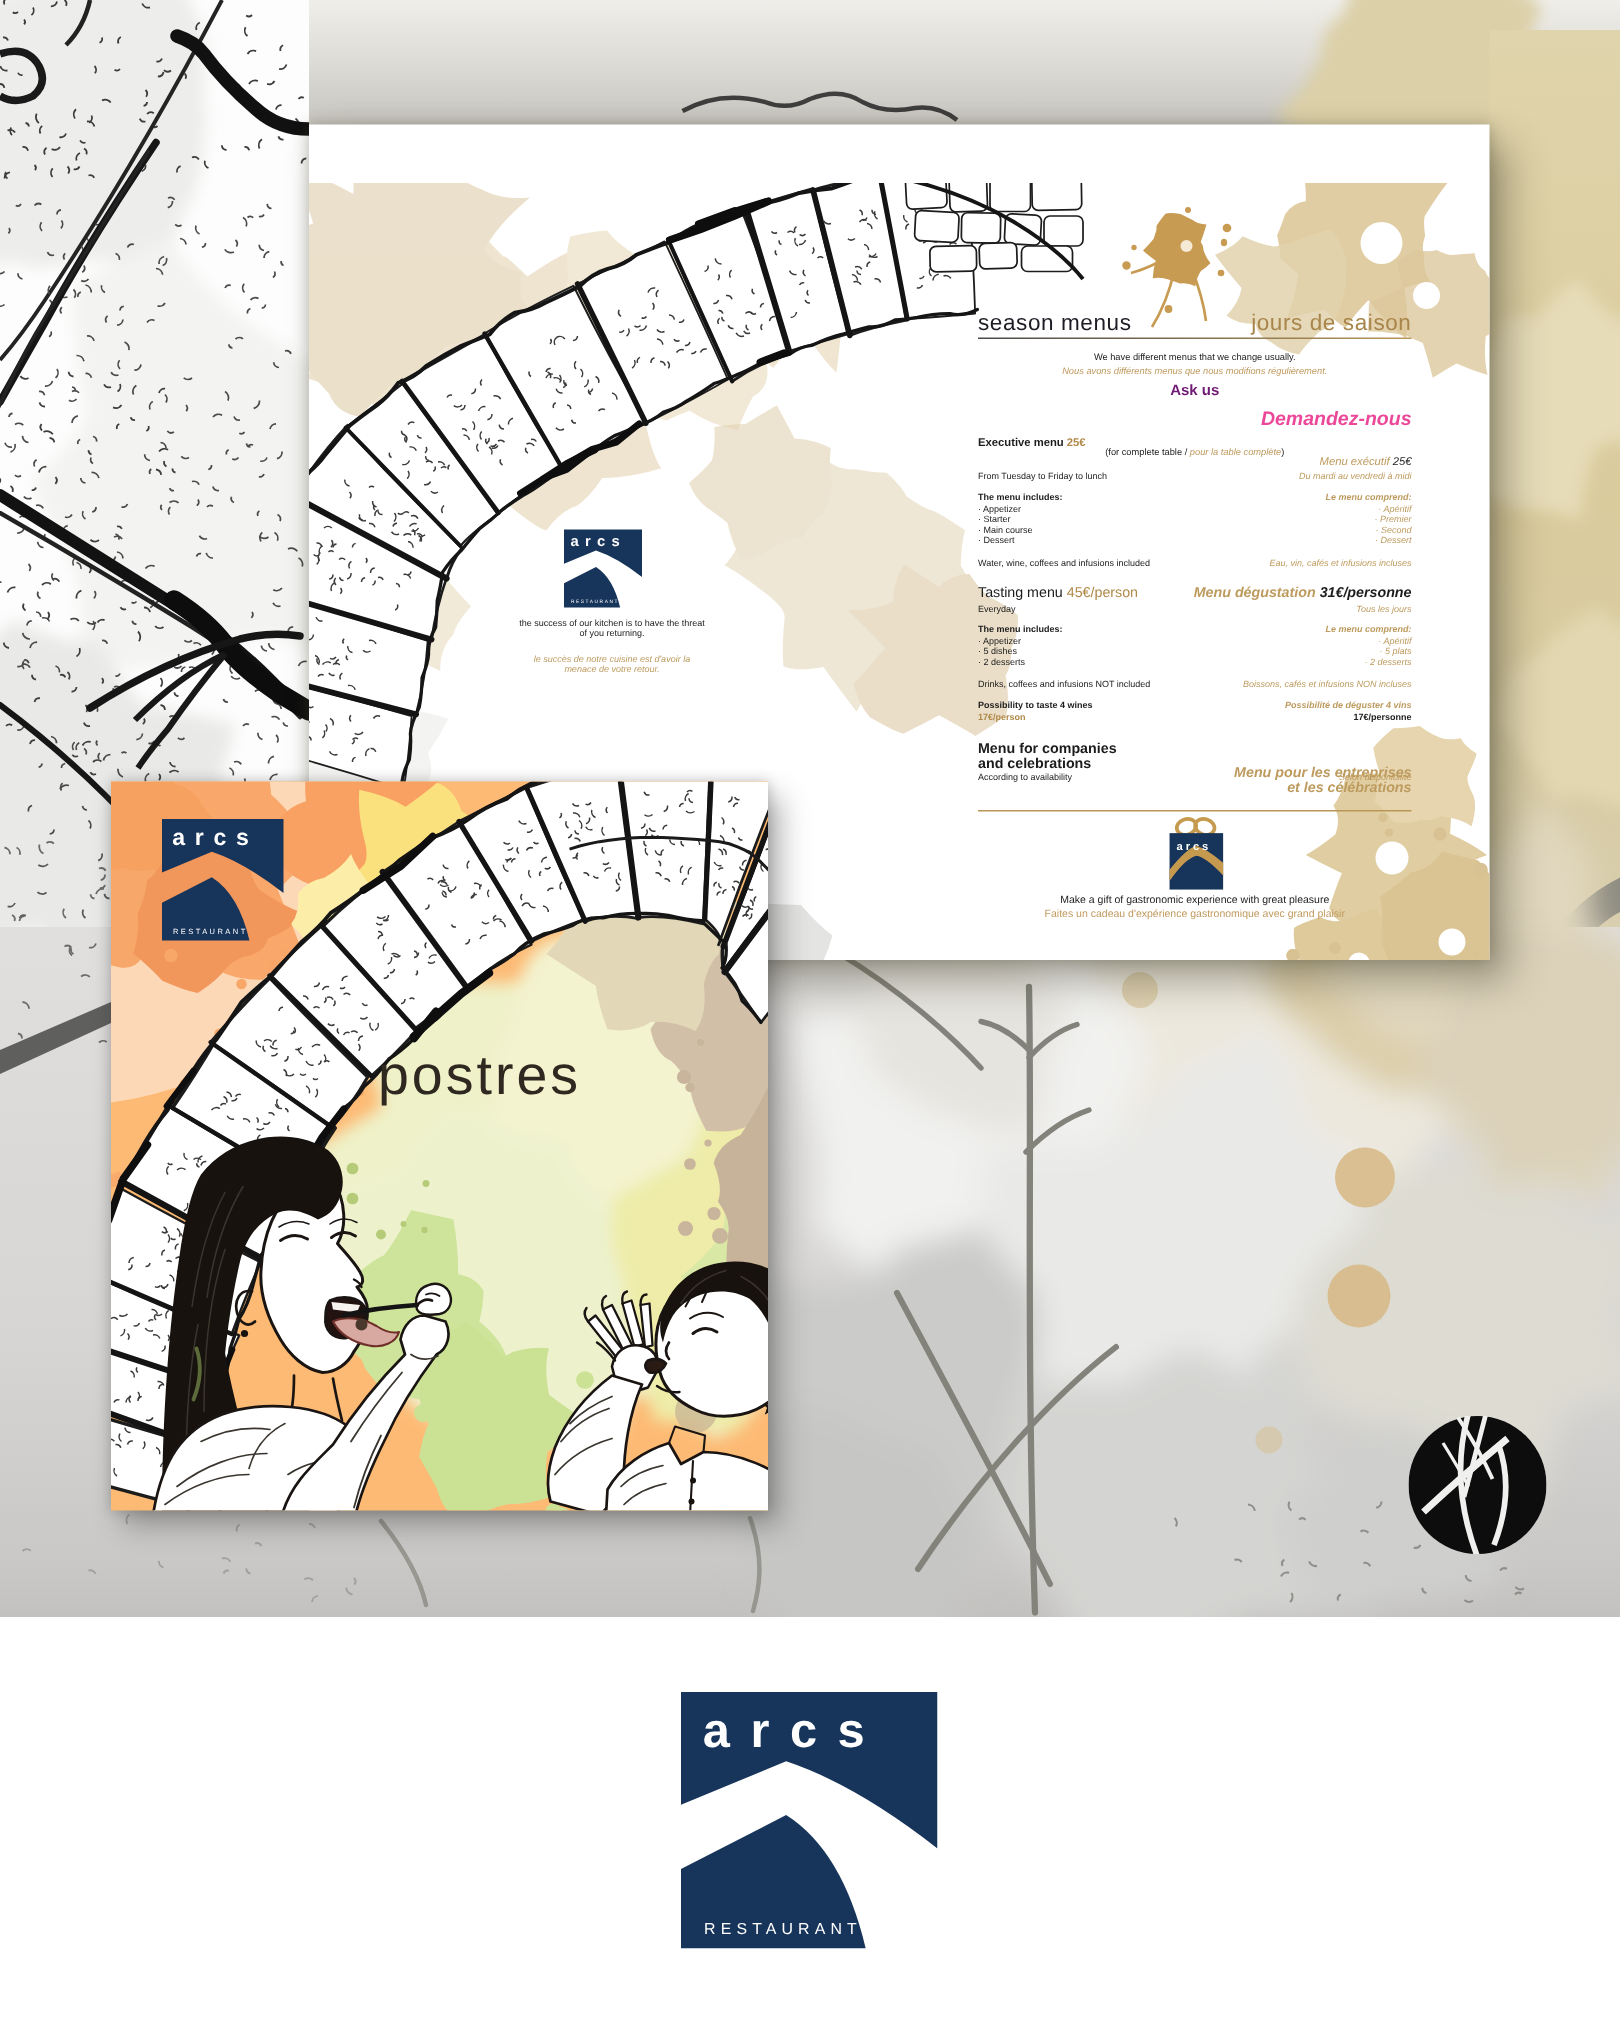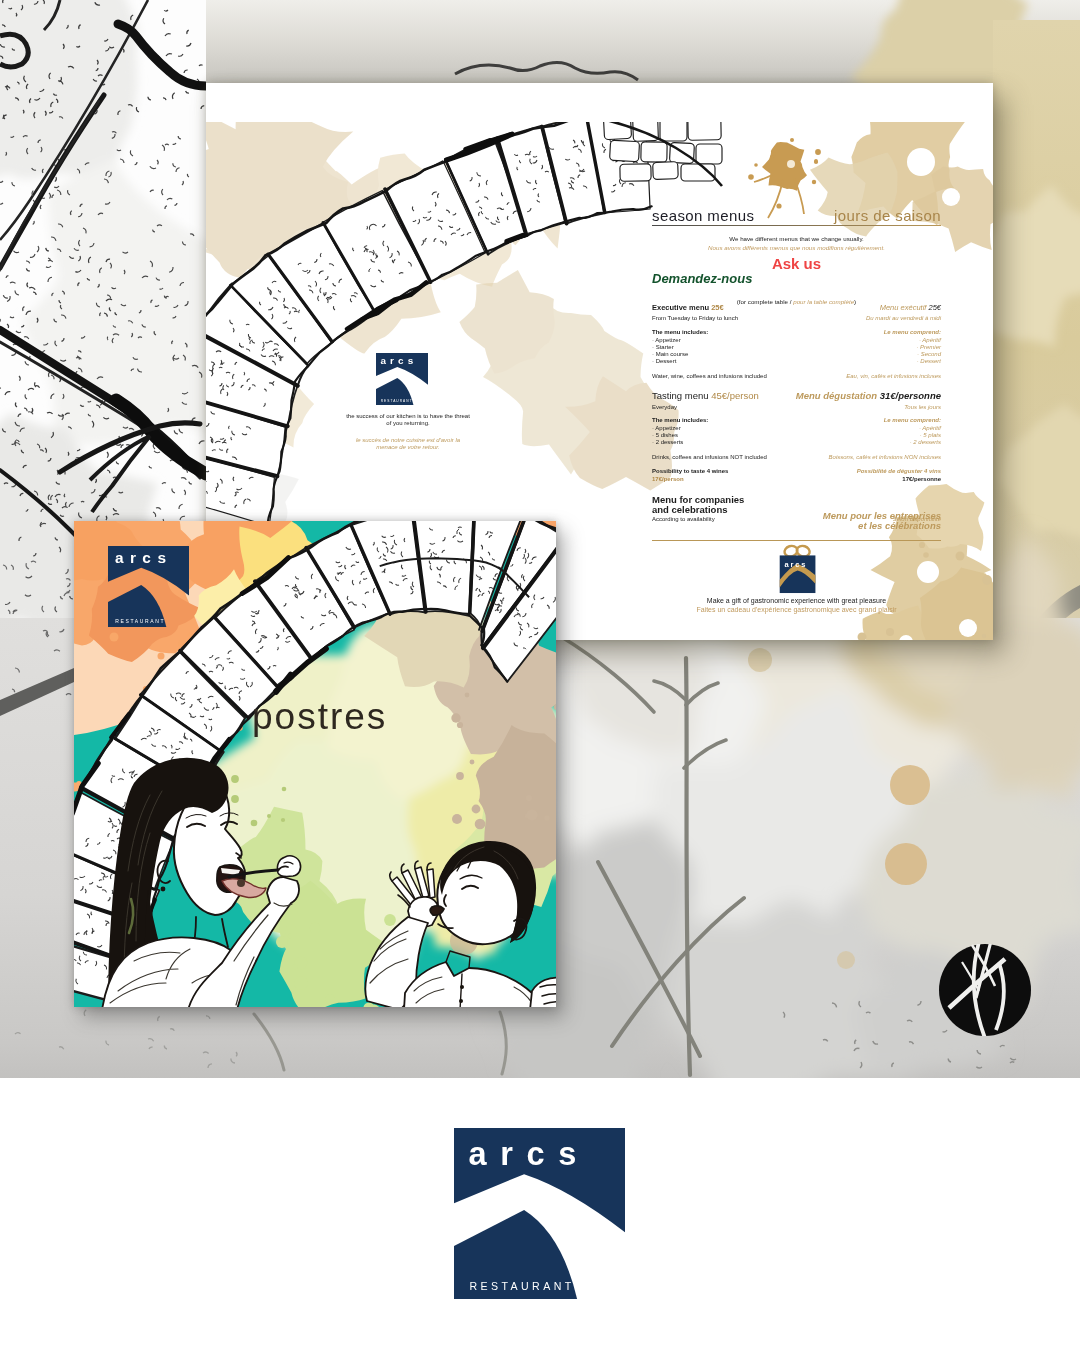--- a/index.html
+++ b/index.html
@@ -1,21 +1,21 @@
 <!DOCTYPE html>
 <html><head>
 <meta charset="utf-8">
 <style>
 html,body{margin:0;padding:0;}
 body{width:1080px;height:1350px;position:relative;overflow:hidden;background:#fff;
 font-family:"Liberation Sans", sans-serif;}
 .abs{position:absolute;}
 .menupage{left:206px;top:83px;width:787px;height:557px;background:#fff;
 box-shadow:0 0 10px rgba(70,65,45,0.35), 12px 14px 24px rgba(80,75,55,0.45);}
-.card{left:74px;top:521px;width:482px;height:486px;background:#14b8a6;
+.card{left:74px;top:521px;width:438px;height:486px;background:#fdba74;
 box-shadow:0 0 8px rgba(60,60,60,0.3), 8px 10px 18px rgba(60,60,60,0.4);overflow:hidden;}
 .menupage .inner{position:absolute;inset:0;overflow:hidden;margin-top:39px;}
 .t{position:absolute;white-space:nowrap;}
 .gold{color:#b08948;}
 .lcol{position:absolute;left:446px;width:289px;font-size:6px;color:#1c1c1c;line-height:6.5px;}
 .rcol{position:absolute;left:446px;width:289px;font-size:6px;color:#bd9a5d;line-height:6.5px;text-align:right;font-style:italic;}
 </style>
 </head>
 <body>
 
@@ -948,25 +948,25 @@
 
 <use href="#arcslogo" transform="translate(170,231) scale(0.52)"></use>
 </svg>
 
 <div class="t" style="left:446px;top:85px;font-size:15px;color:#1d1d26;letter-spacing:0.4px">season menus</div>
 <div class="t" style="left:446px;top:85px;width:289px;text-align:right;font-size:15px;color:#a8854a;letter-spacing:0.4px">jours de saison</div>
 <div class="t" style="left:446px;top:103px;width:289px;height:1px;background:linear-gradient(90deg,#4a4a4a,#b99757)"></div>
 
 <div class="t" style="left:446px;top:113px;width:289px;text-align:center;font-size:6.2px;color:#222">We have different menus that we change usually.</div>
 <div class="t" style="left:446px;top:122px;width:289px;text-align:center;font-size:6.2px;font-style:italic;color:#c09a5e">Nous avons différents menus que nous modifions régulièrement.</div>
-<div class="t" style="left:446px;top:133px;width:289px;text-align:center;font-size:15px;font-weight:bold;color:#ef4444">Ask us</div>
-<div class="t" style="left:446px;top:149px;width:289px;text-align:left;font-size:13px;font-weight:bold;font-style:italic;color:#14532d">Demandez-nous</div>
+<div class="t" style="left:446px;top:133px;width:289px;text-align:center;font-size:10px;font-weight:bold;color:#701a75">Ask us</div>
+<div class="t" style="left:446px;top:149px;width:289px;text-align:right;font-size:13px;font-weight:bold;font-style:italic;color:#ec4899">Demandez-nous</div>
 <div class="t" style="left:446px;top:176px;width:289px;text-align:center;font-size:6.2px;color:#222">(for complete table / <span style="font-style:italic;color:#c09a5e">pour la table complète</span>)</div>
 
-<div class="lcol" style="top:183px;font-size:7.5px;font-weight:bold">Executive menu <span class="gold">25€</span></div>
+<div class="lcol" style="top:170px;font-size:7.5px;font-weight:bold">Executive menu <span class="gold">25€</span></div>
 <div class="lcol" style="top:193px">From Tuesday to Friday to lunch</div>
 <div class="lcol" style="top:207px;font-weight:bold">The menu includes:</div>
 <div class="lcol" style="top:215px">· Appetizer</div>
 <div class="lcol" style="top:222px">· Starter</div>
 <div class="lcol" style="top:229px">· Main course</div>
 <div class="lcol" style="top:236px">· Dessert</div>
 <div class="lcol" style="top:251px">Water, wine, coffees and infusions included</div>
 <div class="lcol" style="top:271px;font-size:9.5px;font-weight:normal">Tasting menu <span class="gold">45€/person</span></div>
 <div class="lcol" style="top:282px">Everyday</div>
 <div class="lcol" style="top:295px;font-weight:bold">The menu includes:</div>

